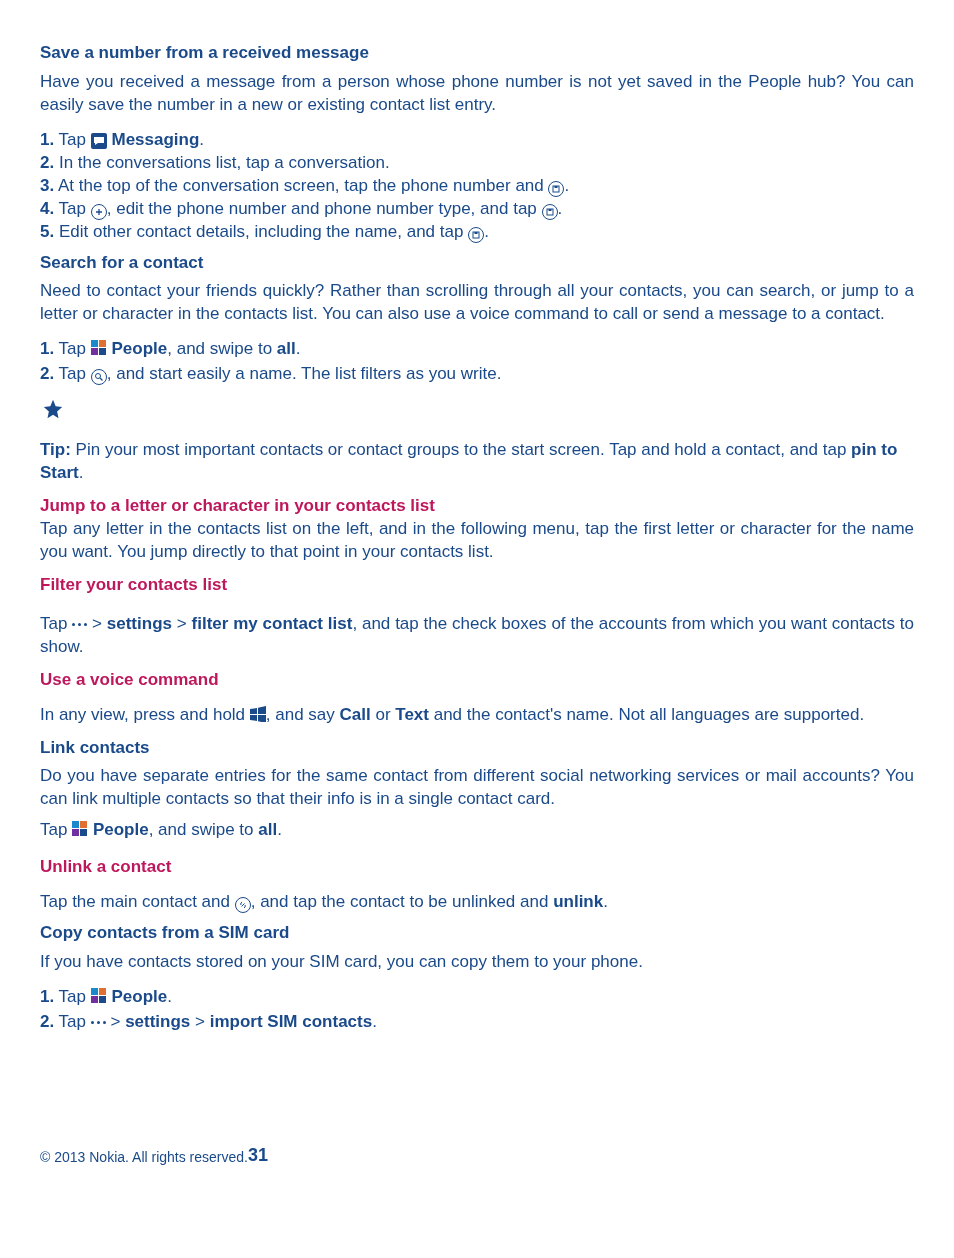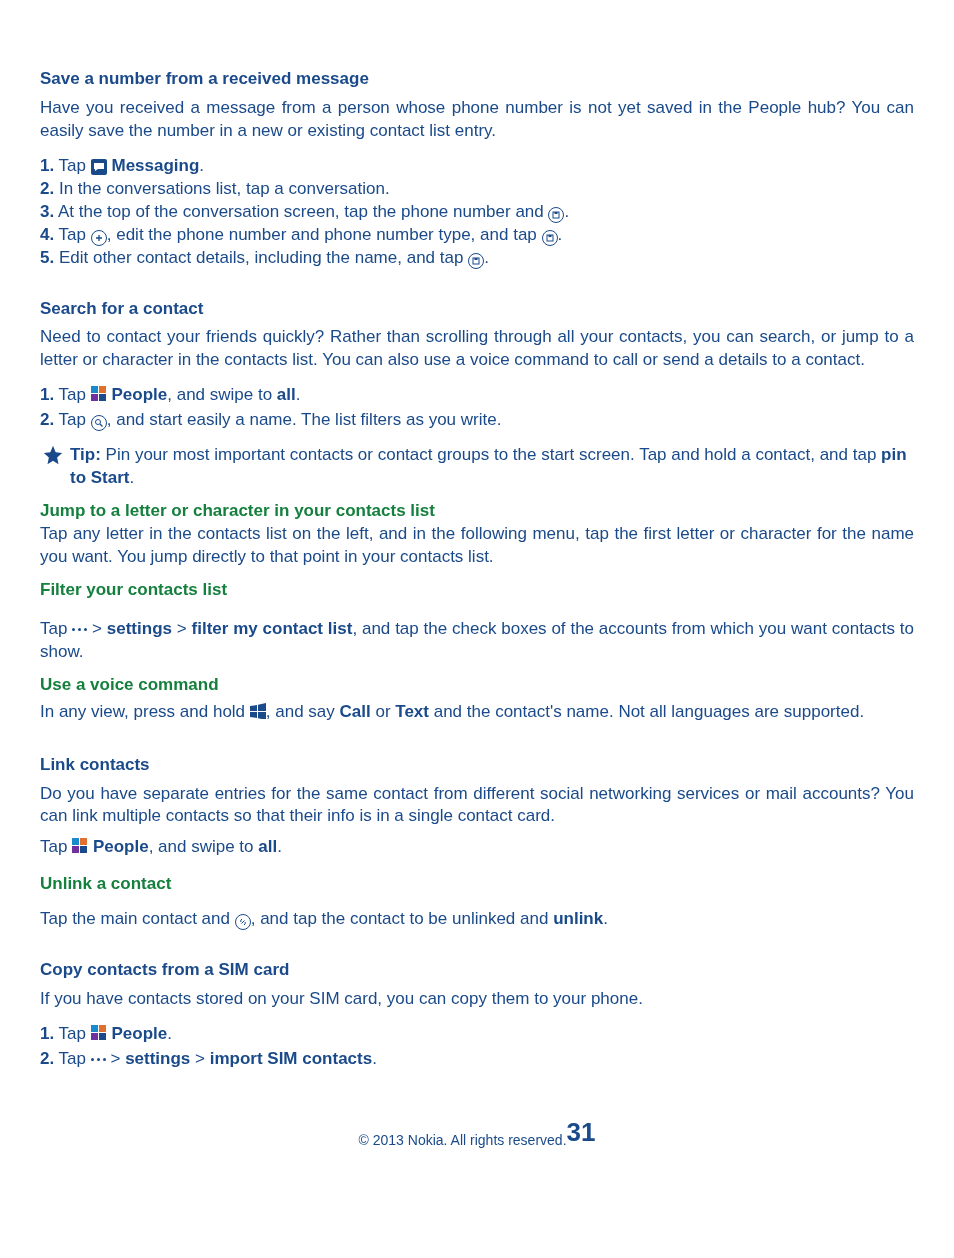--- a/index.html
+++ b/index.html
@@ -8,26 +8,26 @@
     color: #1a4a8a;
     margin: 0;
     padding: 40px 40px 30px 40px;
     width: 954px;
     box-sizing: border-box;
     line-height: 1.35;
   }
   .section-heading {
     font-weight: bold;
     color: #1a4a8a;
-    margin-top: 28px;
+    margin-top: 2px;
     margin-bottom: 6px;
   }
   .sub-heading {
     font-weight: bold;
-    color: #15803d;
+    color: #be185d;
     margin-top: 10px;
     margin-bottom: 0;
   }
   .para {
     margin-top: 4px;
     margin-bottom: 8px;
     text-align: justify;
   }
   .step-list {
     margin-top: 12px;
@@ -58,47 +58,48 @@
     border-radius: 50%;
     vertical-align: -3px;
     align-items: center;
     justify-content: center;
     box-sizing: border-box;
   }
   .icon-circle svg { width: 10px; height: 10px; }
   .tip-row {
     display: flex;
     align-items: flex-start;
-    gap: 4px;
+    gap: 12px;
     margin-top: 12px;
     margin-bottom: 6px;
+    flex-direction: column;
   }
   .tip-star {
     flex: 0 0 auto;
     width: 24px;
     padding-left:2px;
   }
   .ellipsis-icon {
     display: inline-flex;
     vertical-align: 3px;
     gap: 3px;
   }
   .ellipsis-icon span {
     width: 3px; height: 3px; background:#1a4a8a; border-radius:50%;
   }
   .win-icon { display:inline-block; vertical-align:-2px;}
   .footer {
     display: flex;
-    justify-content: center;
+    justify-content: flex-start;
     align-items: flex-end;
-    margin-top: 44px;
+    margin-top: 109px;
     font-size: 14px;
   }
   .page-num {
-    font-size: 26px;
+    font-size: 18px;
     font-weight: bold;
   }
   .tiles-icon { display:inline-block; vertical-align:-2px; }
 </style>
 </head>
 <body>
 
 <div class="section-heading">Save a number from a received message</div>
 <div class="para">Have you received a message from a person whose phone number is not yet saved in the People hub? You can easily save the number in a new or existing contact list entry.</div>
 <div class="step-list">
@@ -126,21 +127,21 @@
       </span><span>.</span></p>
   <p class="step-line"><span class="bold">5.</span><span> Edit other contact details, including the name, and tap </span><span class="icon-circle">
         <svg viewBox="0 0 10 10">
           <rect x="2" y="2" width="6" height="6" fill="none" stroke="#1a4a8a" stroke-width="1"></rect>
           <rect x="3.5" y="2" width="3" height="2" fill="#1a4a8a"></rect>
         </svg>
       </span><span>.</span></p>
 </div>
 
 <div class="section-heading">Search for a contact</div>
-<div class="para">Need to contact your friends quickly? Rather than scrolling through all your contacts, you can search, or jump to a letter or character in the contacts list. You can also use a voice command to call or send a details to a contact.</div>
+<div class="para">Need to contact your friends quickly? Rather than scrolling through all your contacts, you can search, or jump to a letter or character in the contacts list. You can also use a voice command to call or send a message to a contact.</div>
 <div class="step-list">
   <p class="step-line"><span class="bold">1.</span><span> Tap </span><span class="tiles-icon"><svg width="16" height="16" viewBox="0 0 16 16">
           <rect x="0" y="0" width="7" height="7" fill="#1a8acc"></rect>
           <rect x="8" y="0" width="7" height="7" fill="#e07030"></rect>
           <rect x="0" y="8" width="7" height="7" fill="#7030a0"></rect>
           <rect x="8" y="8" width="7" height="7" fill="#1a4a8a"></rect>
         </svg></span> <span class="bold">People</span><span>, and swipe to </span><span class="bold">all</span><span>.</span></p>
   <p class="step-line"><span class="bold">2.</span><span> Tap </span><span class="icon-circle">
         <svg viewBox="0 0 10 10">
           <circle cx="4" cy="4" r="2.5" fill="none" stroke="#1a4a8a" stroke-width="1"></circle>
@@ -159,21 +160,21 @@
 <div class="para" style="margin-top:0">Tap any letter in the contacts list on the left, and in the following menu, tap the first letter or character for the name you want. You jump directly to that point in your contacts list.</div>
 
 <div class="sub-heading">Filter your contacts list</div>
 <div class="para" style="margin-top:16px"><span>Tap </span><span class="ellipsis-icon">
       <span></span>
       <span></span>
       <span></span>
     </span><span> &gt; </span><span class="bold">settings</span><span> &gt; </span><span class="bold">filter my contact list</span><span>, and tap the check boxes of the accounts from which you want contacts to show.</span></div>
 
 <div class="sub-heading">Use a voice command</div>
-<div class="para" style="margin-top:4px"><span>In any view, press and hold </span><span class="win-icon"><svg width="16" height="16" viewBox="0 0 16 16">
+<div class="para" style="margin-top:12px"><span>In any view, press and hold </span><span class="win-icon"><svg width="16" height="16" viewBox="0 0 16 16">
         <path fill="#1a4a8a" d="M0 3l7-1v6H0zM8 1.8L16 0v8H8zM0 9h7v6l-7-1zM8 9h8v8l-8-1.8z"></path>
       </svg></span><span>, and say </span><span class="bold">Call</span><span> or </span><span class="bold">Text</span><span> and the contact's name. Not all languages are supported.</span></div>
 
 <div class="section-heading">Link contacts</div>
 <div class="para">Do you have separate entries for the same contact from different social networking services or mail accounts? You can link multiple contacts so that their info is in a single contact card.</div>
 <div class="para"><span>Tap </span><span class="tiles-icon"><svg width="16" height="16" viewBox="0 0 16 16">
         <rect x="0" y="0" width="7" height="7" fill="#1a8acc"></rect>
         <rect x="8" y="0" width="7" height="7" fill="#e07030"></rect>
         <rect x="0" y="8" width="7" height="7" fill="#7030a0"></rect>
         <rect x="8" y="8" width="7" height="7" fill="#1a4a8a"></rect>

